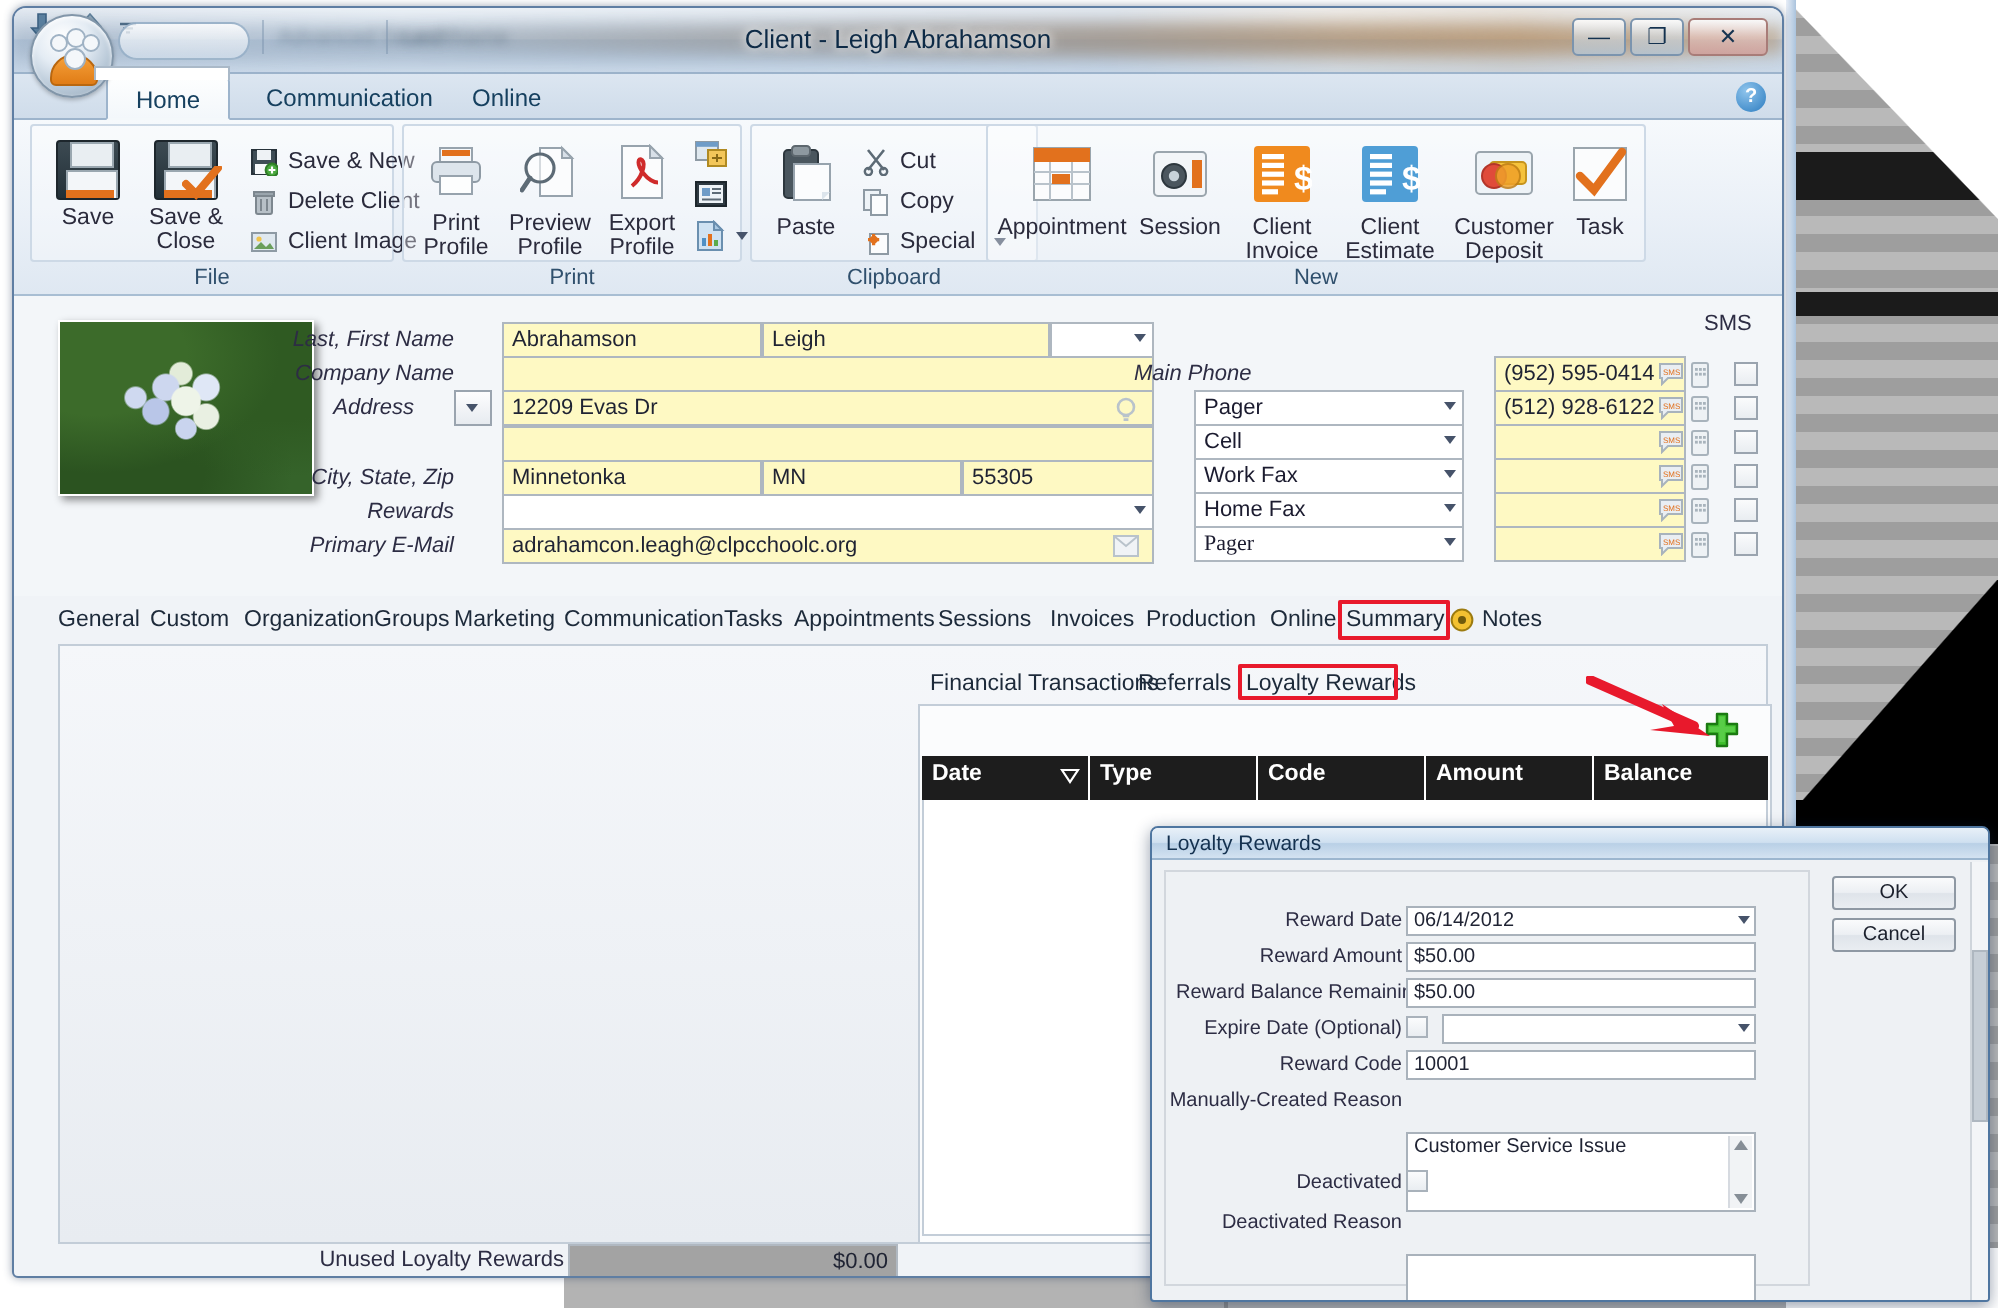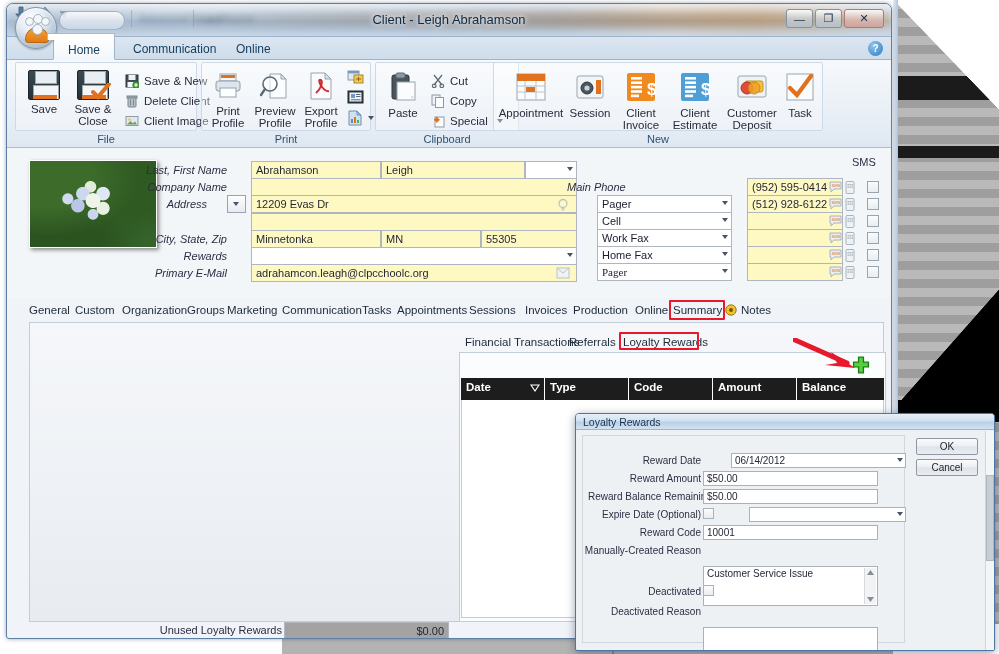--- a/index.html
+++ b/index.html
@@ -201,21 +201,21 @@
   .dlg{position:absolute;left:575px;top:413px;width:420px;height:238px;z-index:20;
     border:1px solid #4f76a0;border-radius:4px 4px 2px 2px;
     background:#eef1f4;box-shadow:0 2px 8px rgba(20,40,70,.45);overflow:hidden;}
   .dlg-tb{position:absolute;left:0;top:0;right:0;height:16px;
     background:linear-gradient(to bottom,#e8f0f8,#cfe0f0 48%,#b9d0e6 52%,#d3e2f1);
     border-bottom:1px solid #9cb6cf;}
   .dlg-title{position:absolute;left:7px;top:2px;font-size:10.5px;color:#14314f;}
   .dlg-inner{position:absolute;left:6px;top:21px;width:323px;height:208px;border:1px solid #d2d7dd;background:#eef1f4;}
   .dlbl{position:absolute;text-align:right;font-size:10px;color:#2d2d44;white-space:nowrap;}
   .dfield{position:absolute;height:15px;background:#fff;border:1px solid #a9b2bb;font-size:10px;color:#1f2333;padding:0 3px;line-height:13px;}
-  .dcombo{position:absolute;height:15px;background:#fff;border:1px solid #a9b2bb;font-size:10px;color:#1f2333;padding:0 3px;line-height:13px;margin-left:28px;}
+  .dcombo{position:absolute;height:15px;background:#fff;border:1px solid #a9b2bb;font-size:10px;color:#1f2333;padding:0 3px;line-height:13px;}
   .dcombo .arw{position:absolute;right:2px;top:4px;}
   .dchk{position:absolute;width:11px;height:11px;border:1px solid #a9b2bb;background:linear-gradient(#fbfcfd,#e9edf1);}
   .dta{position:absolute;background:#fff;border:1px solid #a9b2bb;font-size:10px;color:#1f2333;padding:1px 3px;line-height:12px;margin-top:23px;}
   .dta-sb{position:absolute;right:1px;top:1px;bottom:1px;width:12px;background:#f1f3f5;border-left:1px solid #d6dae0;}
   .dbtn{position:absolute;width:62px;height:17px;border:1px solid #8e98a3;border-radius:2px;
     background:linear-gradient(to bottom,#fafbfc,#eceff3 48%,#dfe4ea 52%,#e9edf1);
     font-size:10px;color:#1a1f2b;display:flex;align-items:center;justify-content:center;}
   .dlg-sb{position:absolute;right:0;top:17px;width:9px;bottom:0;background:#f3f5f7;border-left:1px solid #cfd5db;}
   .dlg-sb-thumb{position:absolute;left:0;right:0;top:44px;height:86px;background:#c6ced6;border:1px solid #aeb7c0;}
 

